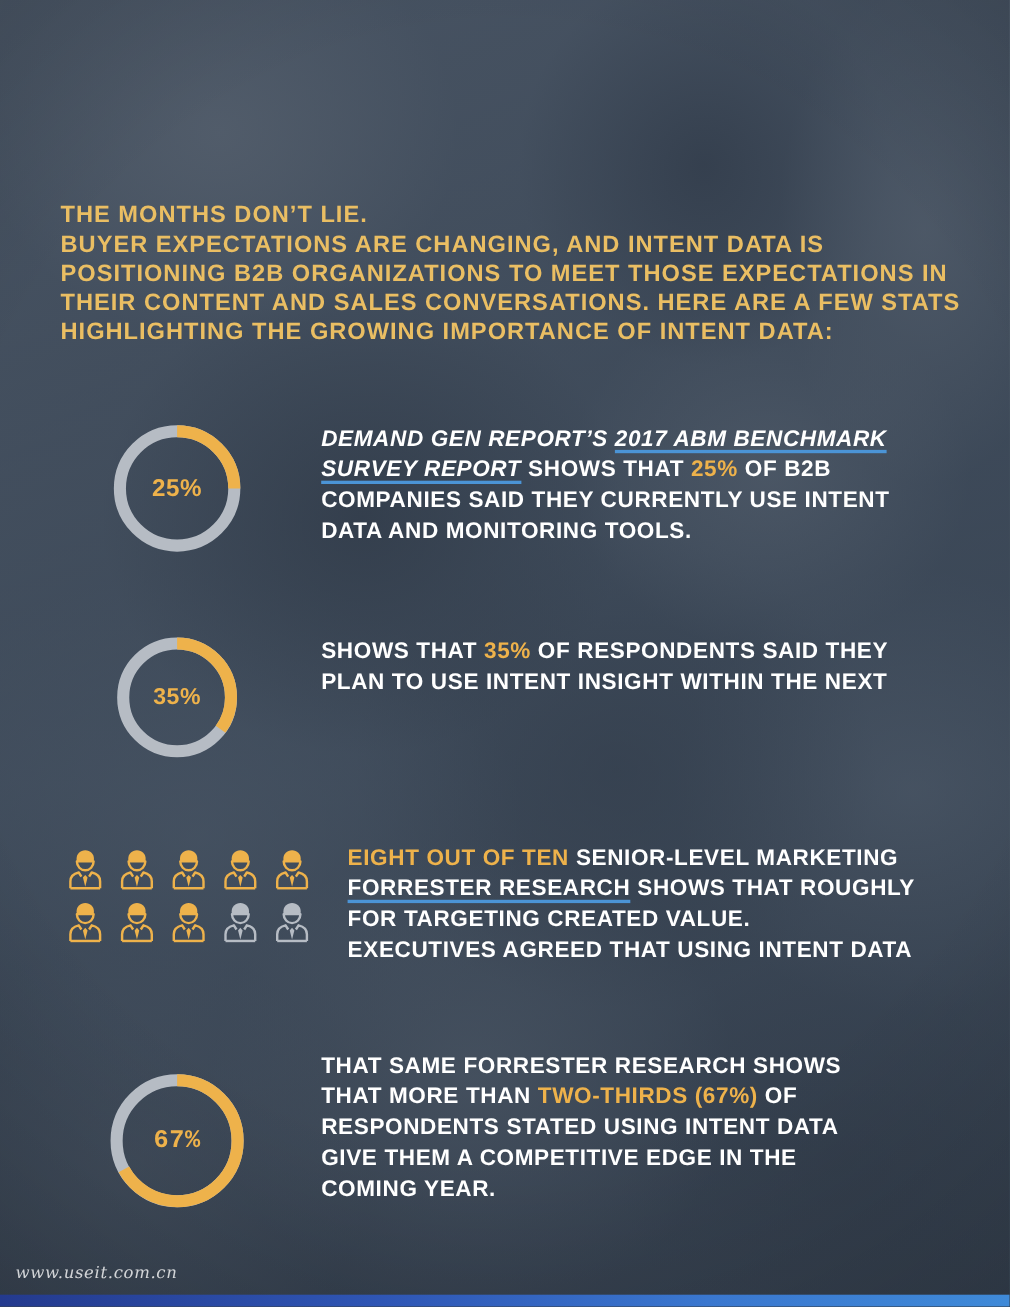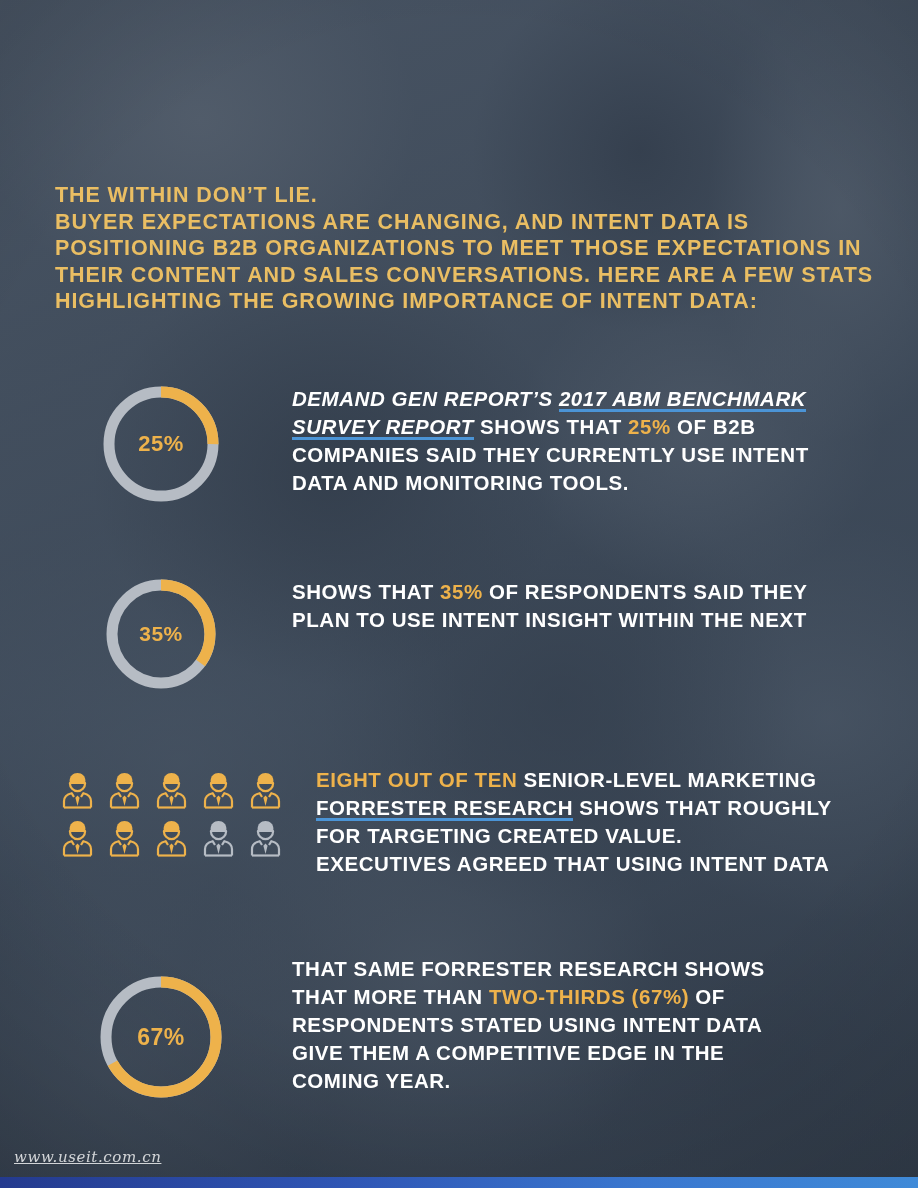--- a/index.html
+++ b/index.html
@@ -135,21 +135,20 @@
   .watermark {
     position: absolute;
     left: 14px;
     bottom: 22px;
     z-index: 4;
     color: rgba(255,255,255,0.78);
     font-family: "DejaVu Serif", serif;
     font-style: italic;
     font-size: 15px;
     letter-spacing: 0.6px;
-    text-decoration: underline;
   }
   .footer-bar {
     position: absolute;
     left: 0;
     right: 0;
     bottom: 0;
     height: 11px;
     z-index: 4;
     background: linear-gradient(90deg, #243a8e 0%, #2f56b5 38%, #3a77cf 70%, #3f8ad8 100%);
   }
@@ -160,21 +159,21 @@
 <div id="page">
 
   <div class="bg-layer bg-base"></div>
   <div class="bg-layer bg-streaks"></div>
   <div class="bg-layer bg-tint"></div>
   <div class="bg-layer bg-vignette"></div>
 
   <div class="content">
 
     <div class="headline">
-      <div>THE WITHIN DON’T LIE.</div>
+      <div>THE MONTHS DON’T LIE.</div>
       <div>BUYER EXPECTATIONS ARE CHANGING, AND INTENT DATA IS</div>
       <div>POSITIONING B2B ORGANIZATIONS TO MEET THOSE EXPECTATIONS IN</div>
       <div>THEIR CONTENT AND SALES CONVERSATIONS. HERE ARE A FEW STATS</div>
       <div>HIGHLIGHTING THE GROWING IMPORTANCE OF INTENT DATA:</div>
     </div>
 
     <div class="stat-row" style="left:30px; top:385px;">
       <div class="visual">
         <div class="donut" style="width:118px;height:118px;">
           <svg width="118" height="118" viewBox="0 0 118 118" aria-hidden="true">
@@ -308,21 +307,21 @@
       </div>
       <div class="copy">
         <div class="line"><span class="hl-yellow">EIGHT OUT OF TEN</span><span> SENIOR-LEVEL MARKETING</span></div>
         <div class="line"><span class="hl-underline">FORRESTER RESEARCH</span><span> SHOWS THAT ROUGHLY</span></div>
         <div class="line">FOR TARGETING CREATED VALUE.</div>
         <div class="line">EXECUTIVES AGREED THAT USING INTENT DATA</div>
       </div>
     </div>
 
     <div class="stat-row" style="left:30px; top:955px;">
-      <div class="visual" style="align-items:flex-end; padding-top:20px;">
+      <div class="visual" style="align-items:flex-end; padding-top:20px;font-family:Liberation Mono, monospace;">
         <div class="donut" style="width:124px;height:124px;">
           <svg width="124" height="124" viewBox="0 0 124 124" aria-hidden="true">
             <circle cx="62" cy="62" r="55" fill="none" stroke="#b6bcc4" stroke-width="11"></circle>
             <circle cx="62" cy="62" r="55" fill="none" stroke="#eeb24b" stroke-width="11" stroke-dasharray="231.5 114.1" transform="rotate(-90 62 62)"></circle>
           </svg>
           <div class="donut-label" style="font-size:23px;">67%</div>
         </div>
       </div>
       <div class="copy">
         <div class="line">THAT SAME FORRESTER RESEARCH SHOWS</div>

